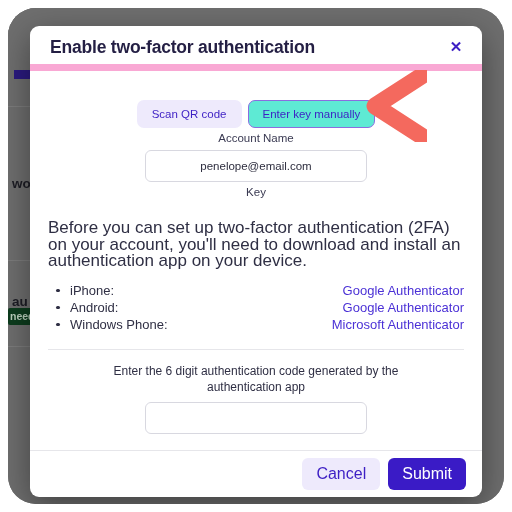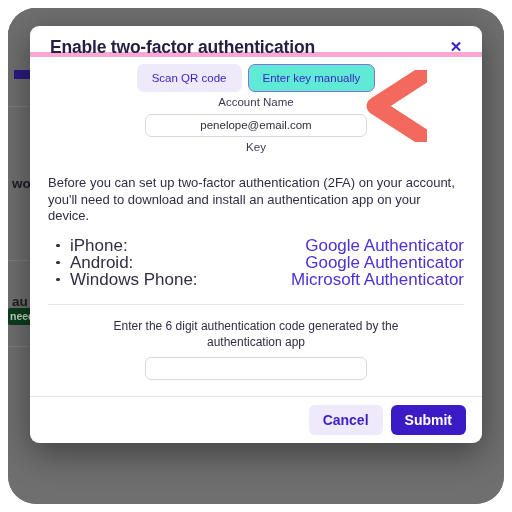--- a/index.html
+++ b/index.html
@@ -97,22 +97,22 @@
     top: 18px;
     width: 452px;
     background: #ffffff;
     border-radius: 9px;
     box-shadow: 0 10px 34px rgba(0,0,0,0.42);
     overflow: hidden;
   }
 
   #modal-header {
     position: relative;
-    height: 31px;
-    border-bottom: 5px solid #f9a8d4;
+    height: 45px;
+    border-bottom: 7px solid #f9a8d4;
     box-sizing: border-box;
   }
   #modal-title {
     position: absolute;
     left: 20px;
     top: 11px;
     font-size: 17.5px;
     font-weight: bold;
     color: #241f44;
     letter-spacing: -0.2px;
@@ -138,21 +138,21 @@
   #modal-body {
     position: relative;
     padding: 0 0 0 0;
   }
 
   
   #tab-group {
     display: flex;
     justify-content: center;
     gap: 6px;
-    margin-top: 7px;
+    margin-top: 29px;
   }
   .tab {
     font-size: 11.5px;
     color: #3d1fc4;
     background: #eeeafc;
     border: 1px solid transparent;
     border-radius: 7px;
     padding: 7px 14px;
     cursor: pointer;
     font-family: "Liberation Sans", sans-serif;
@@ -171,52 +171,52 @@
   .field-label {
     font-size: 11.5px;
     color: #3a3a52;
     margin-bottom: 6px;
   }
   .field-box {
     width: 222px;
     margin: 0 auto;
     border: 1px solid #d8d8e0;
     border-radius: 6px;
-    height: 23px;
+    height: 32px;
     line-height: 23px;
     font-size: 11.5px;
     color: #2d2d3e;
     text-align: center;
     background: #ffffff;
     font-family: "Liberation Sans", sans-serif;
     box-sizing: border-box;
     padding: 0;
   }
   .field-box::placeholder { color: #a9a9b8; }
 
   
   #intro-paragraph {
     margin: 22px 18px 0 18px;
-    font-size: 13px;
+    font-size: 17px;
     line-height: 16.5px;
     color: #2f2f44;
   }
 
   
   #app-list {
     margin: 12px 18px 0 18px;
     padding: 0;
     list-style: none;
   }
   #app-list li {
     position: relative;
     display: flex;
     align-items: baseline;
     justify-content: space-between;
-    font-size: 17px;
+    font-size: 13px;
     line-height: 17px;
     color: #2f2f44;
     padding-left: 22px;
   }
   #app-list li .bullet {
     position: absolute;
     left: 8px;
     top: 7px;
     width: 3.5px; height: 3.5px;
     border-radius: 50%;
@@ -252,27 +252,27 @@
   
   #modal-footer {
     height: 46px;
     display: flex;
     align-items: center;
     justify-content: flex-end;
     padding-right: 16px;
     gap: 8px;
   }
   .btn {
-    font-size: 14px;
+    font-size: 16px;
     border-radius: 6px;
     padding: 7px 14px;
     cursor: pointer;
     border: none;
     font-family: "Liberation Sans", sans-serif;
-    font-weight: bold;
+    font-weight: normal;
   }
   #cancel-button {
     background: #eeeafc;
     color: #3d1fc4;
   }
   #submit-button {
     background: #3a1bc6;
     color: #ffffff;
   }
 

